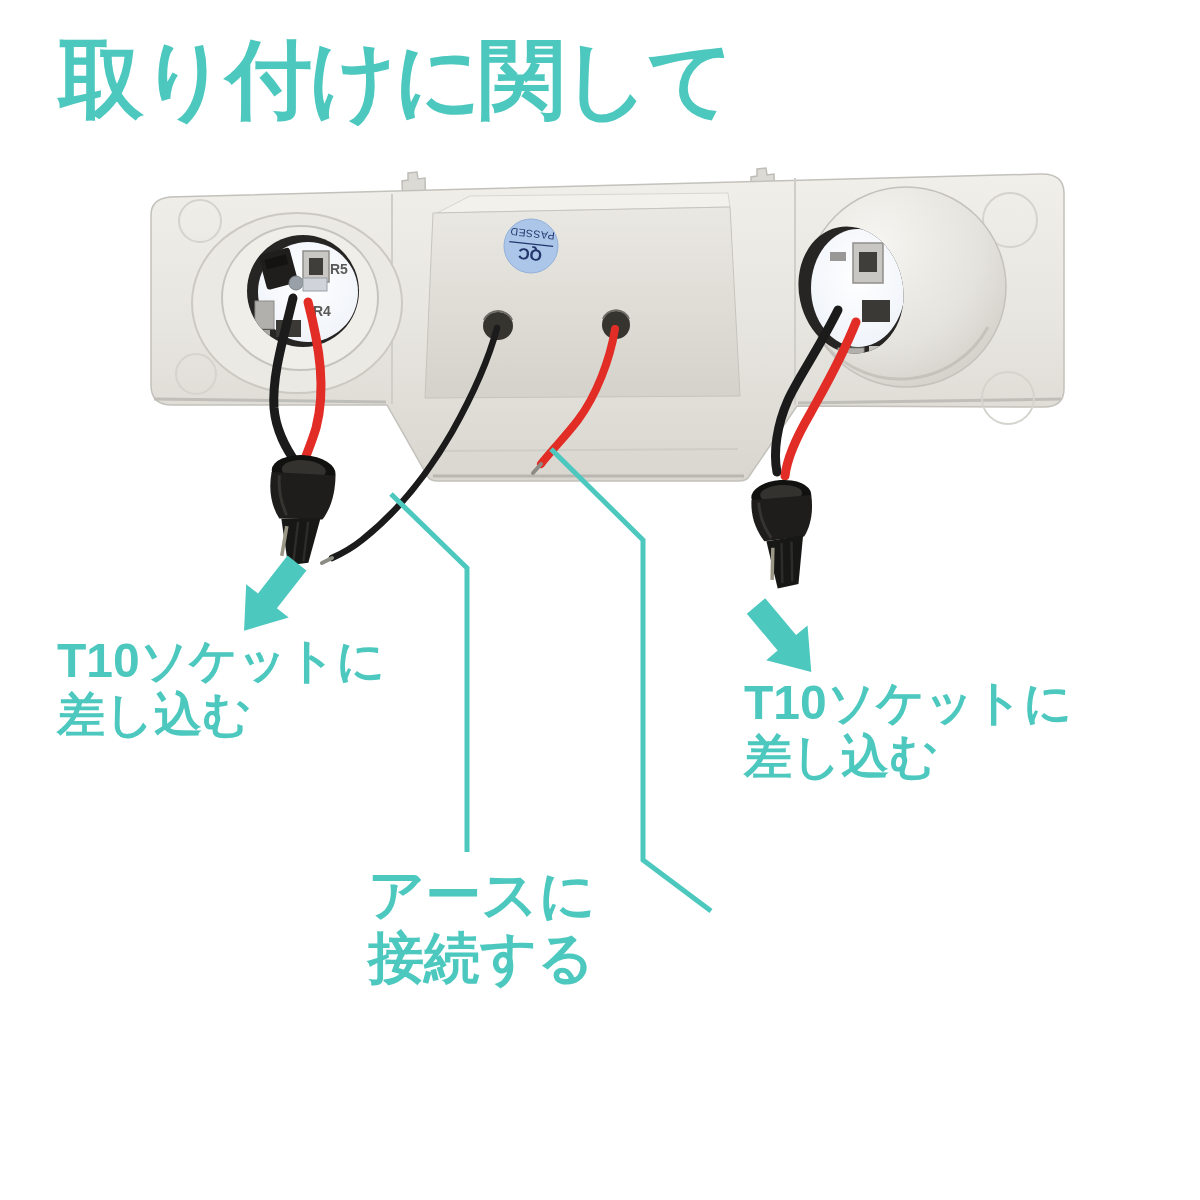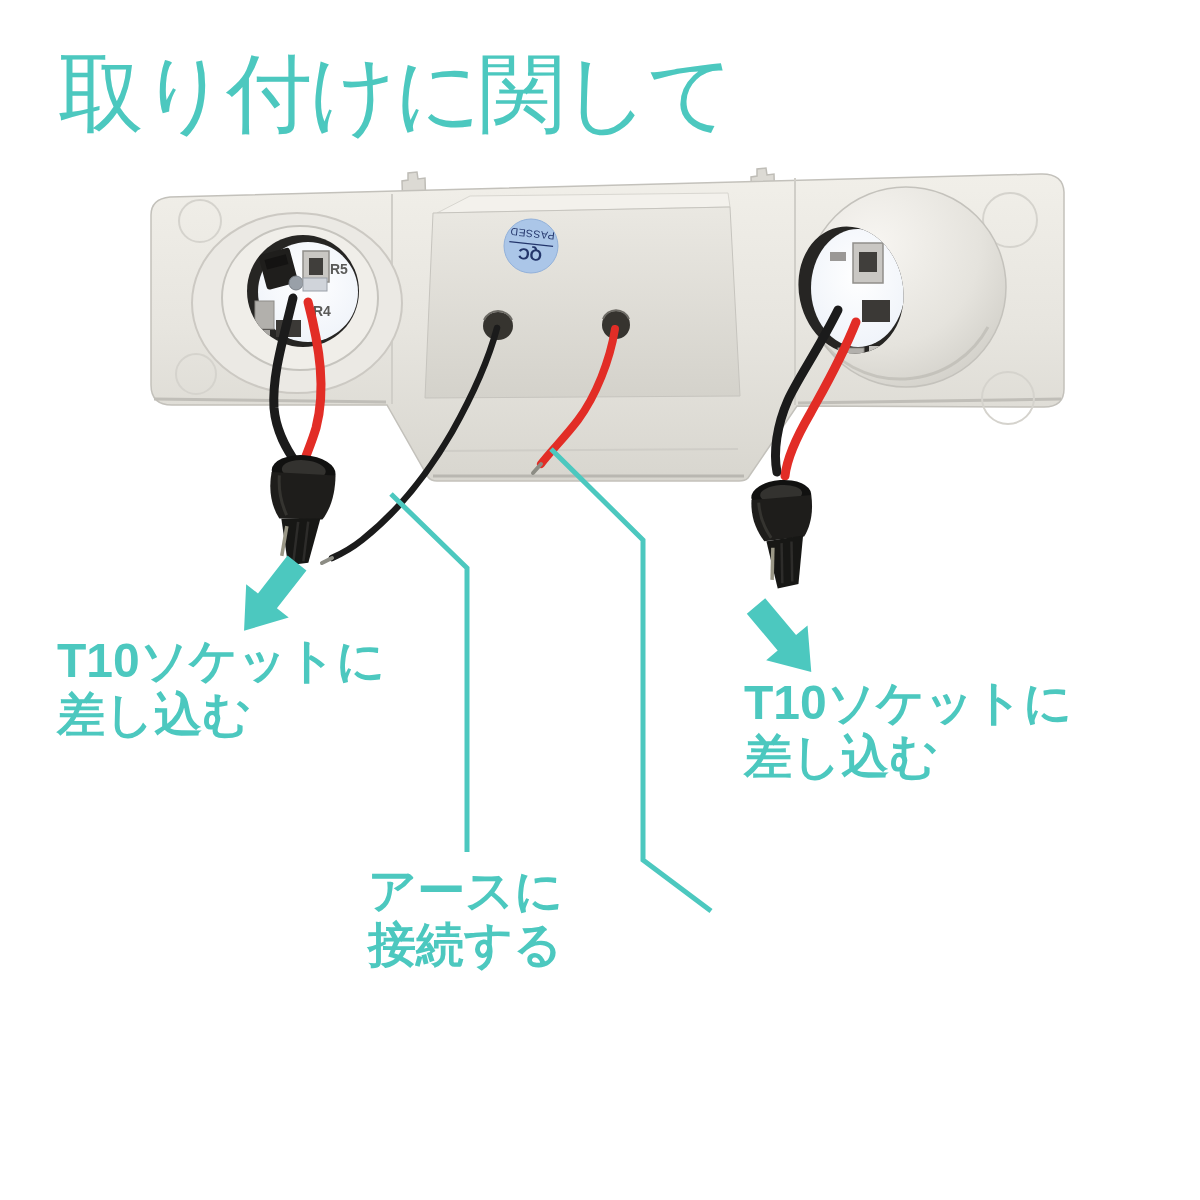--- a/index.html
+++ b/index.html
@@ -1,27 +1,27 @@
 <!DOCTYPE html>
 <html><head>
 <meta charset="utf-8">
 <style>
   html,body{margin:0;padding:0;background:#ffffff;}
   body{width:1200px;height:1200px;overflow:hidden;
        font-family:"Liberation Sans","DejaVu Sans",sans-serif;}
   .canvas{position:relative;width:1200px;height:1200px;background:#ffffff;}
   .photo-svg{position:absolute;left:0;top:0;width:1200px;height:1200px;}
-  .title{position:absolute;left:58px;top:36px;
-         font-size:86px;font-weight:400;letter-spacing:-3px;
+  .title{position:absolute;left:58px;top:22px;
+         font-size:86px;font-weight:700;letter-spacing:-3px;
          color:#4CC8BF;white-space:nowrap;}
   .label{position:absolute;font-weight:800;color:#4CC8BF;
          white-space:pre-line;line-height:1.12;letter-spacing:0px;}
   .label-t10-left{left:57px;top:634px;font-size:48px;}
   .label-t10-right{left:744px;top:676px;font-size:48px;}
-  .label-ground{left:368px;top:864px;font-size:48px;}
+  .label-ground{left:368px;top:864px;font-size:56px;}
   .label-dc12v{left:727px;top:846px;font-size:48px;line-height:1.08;}
 </style>
 </head>
 <body>
 
 <div class="canvas">
 
   <div class="title">取り付けに関して</div>
 
   <svg class="photo-svg" viewBox="0 0 1200 1200">

